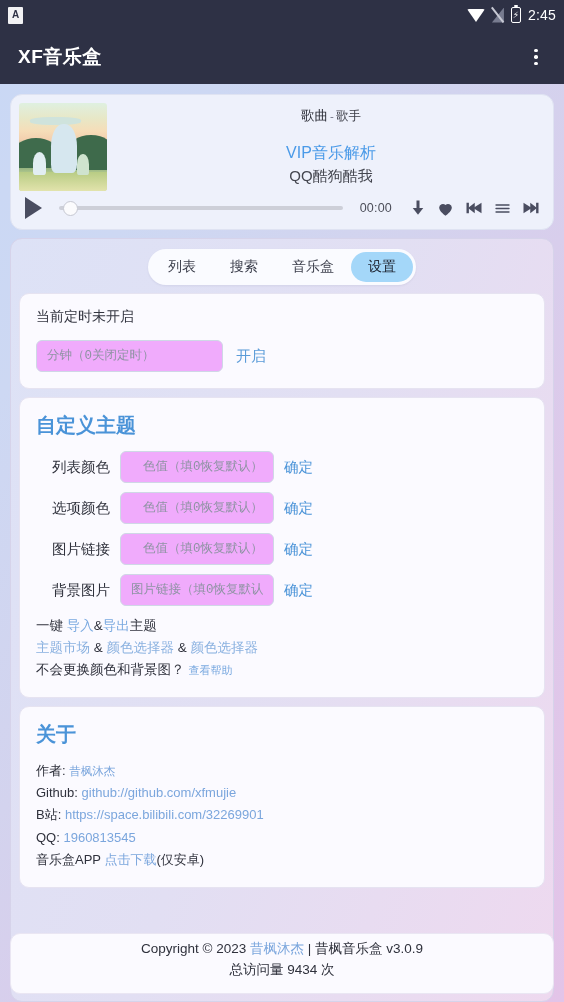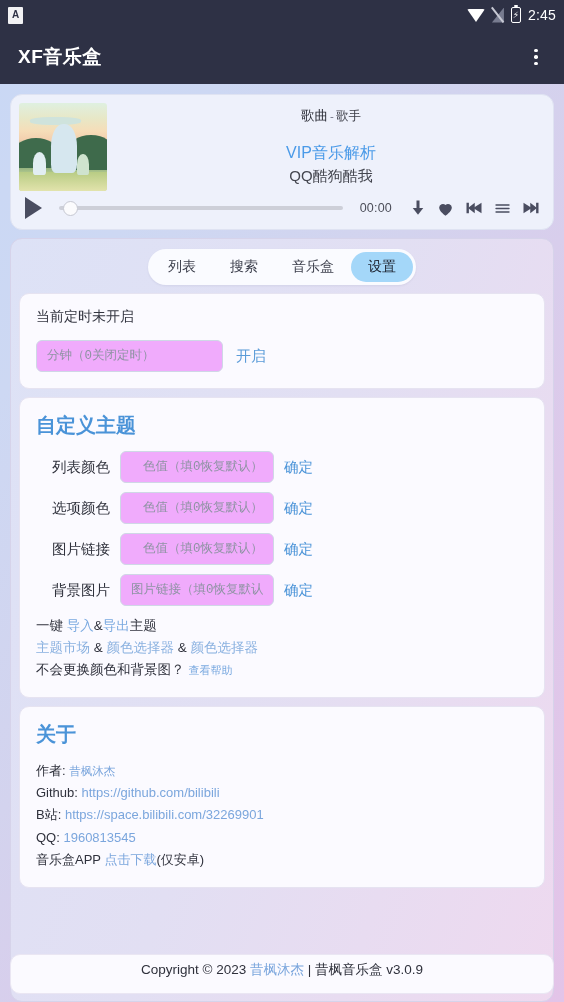--- a/index.html
+++ b/index.html
@@ -442,24 +442,25 @@
       <div class="links-block">
         <div><span>一键 </span><span class="lk-strong">导入</span><span>&amp;</span><span class="lk-strong">导出</span><span>主题</span></div>
         <div><span class="lk">主题市场</span><span> &amp; </span><span class="lk">颜色选择器</span><span> &amp; </span><span class="lk">颜色选择器</span></div>
         <div><span>不会更换颜色和背景图？</span><span class="help-sm">查看帮助</span></div>
       </div>
     </div>
 
     <div class="card">
       <div class="card-title">关于</div>
       <div class="about-line"><span>作者: </span><span class="val-sm">昔枫沐杰</span></div>
-      <div class="about-line"><span>Github: </span><span class="val">https://github.com/bilibili</span></div>
+      <div class="about-line"><span>Github: </span><span class="val">github://github.com/xfmujie</span></div>
       <div class="about-line"><span>B站: </span><span class="val">https://space.bilibili.com/32269901</span></div>
       <div class="about-line"><span>QQ: </span><span class="val">1960813545</span></div>
       <div class="about-line"><span>音乐盒APP </span><span class="val">点击下载</span><span>(仅安卓)</span></div>
     </div>
 
   </div>
 </div>
 
 <div class="footer">
   <div><span>Copyright © 2023 </span><span class="val">昔枫沐杰</span><span> | 昔枫音乐盒 v3.0.9</span></div>
+  <div>总访问量 9434 次</div>
 </div>
 
 </body></html>

